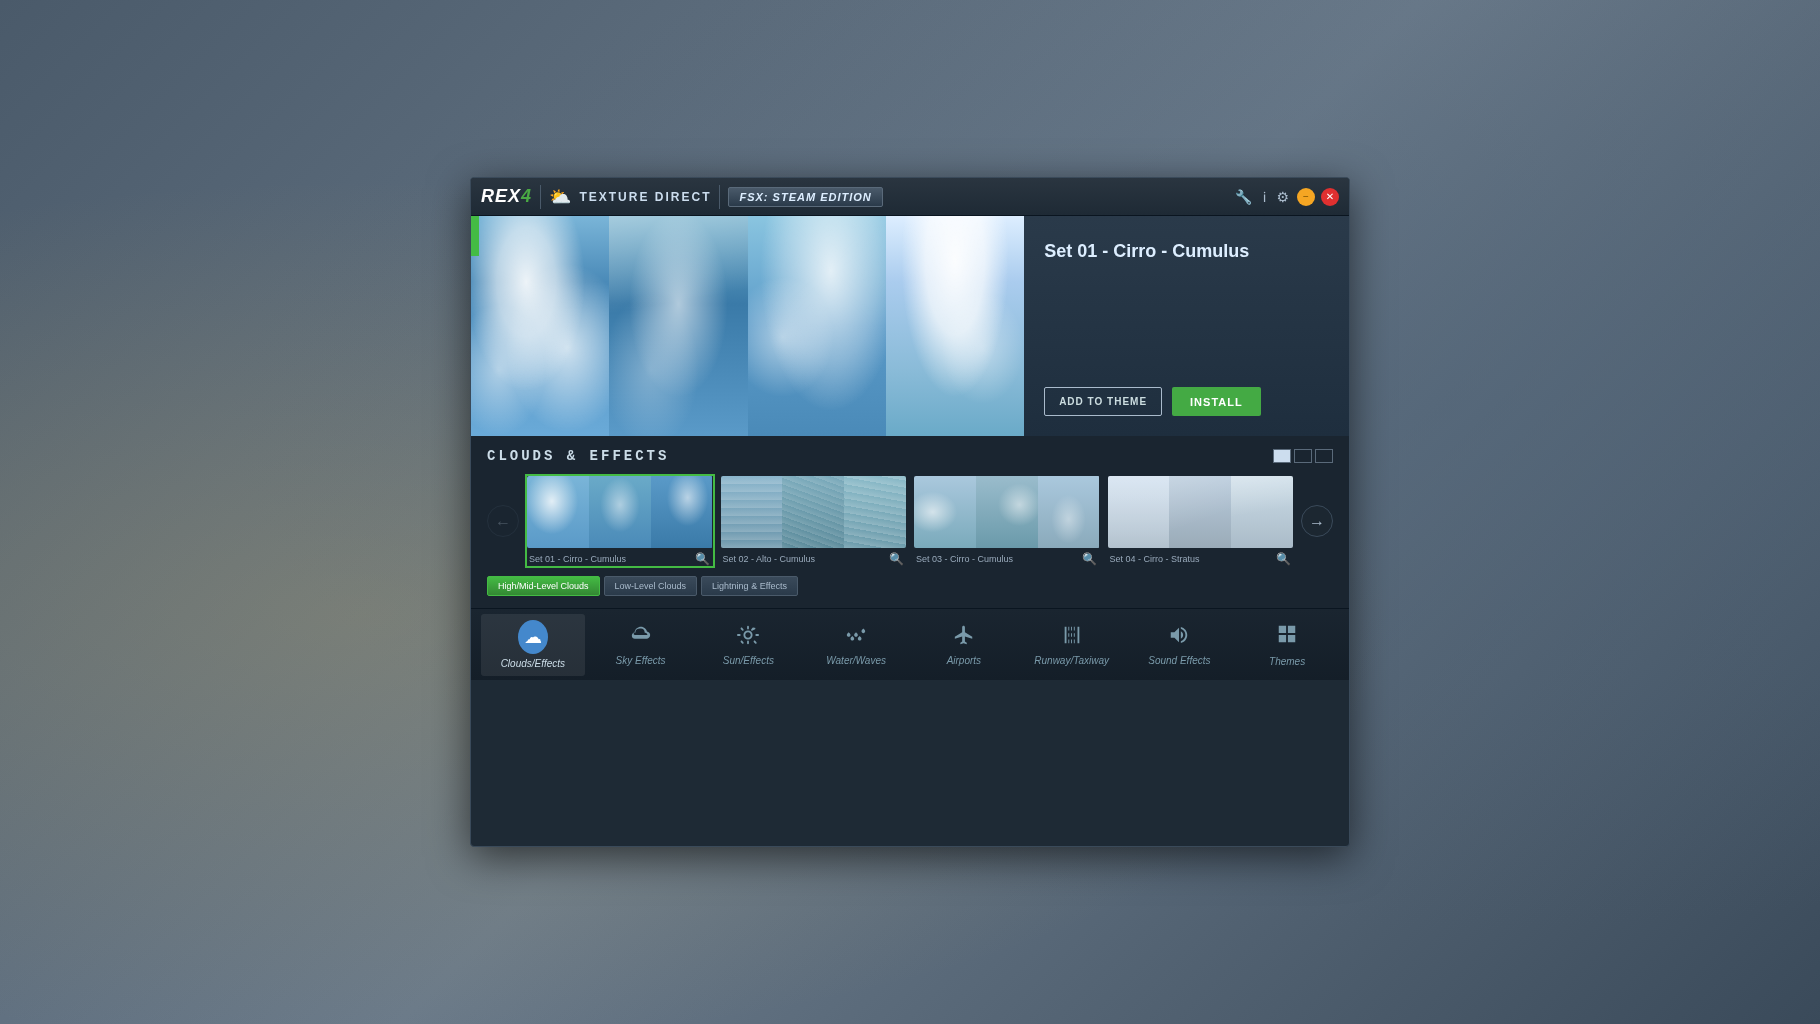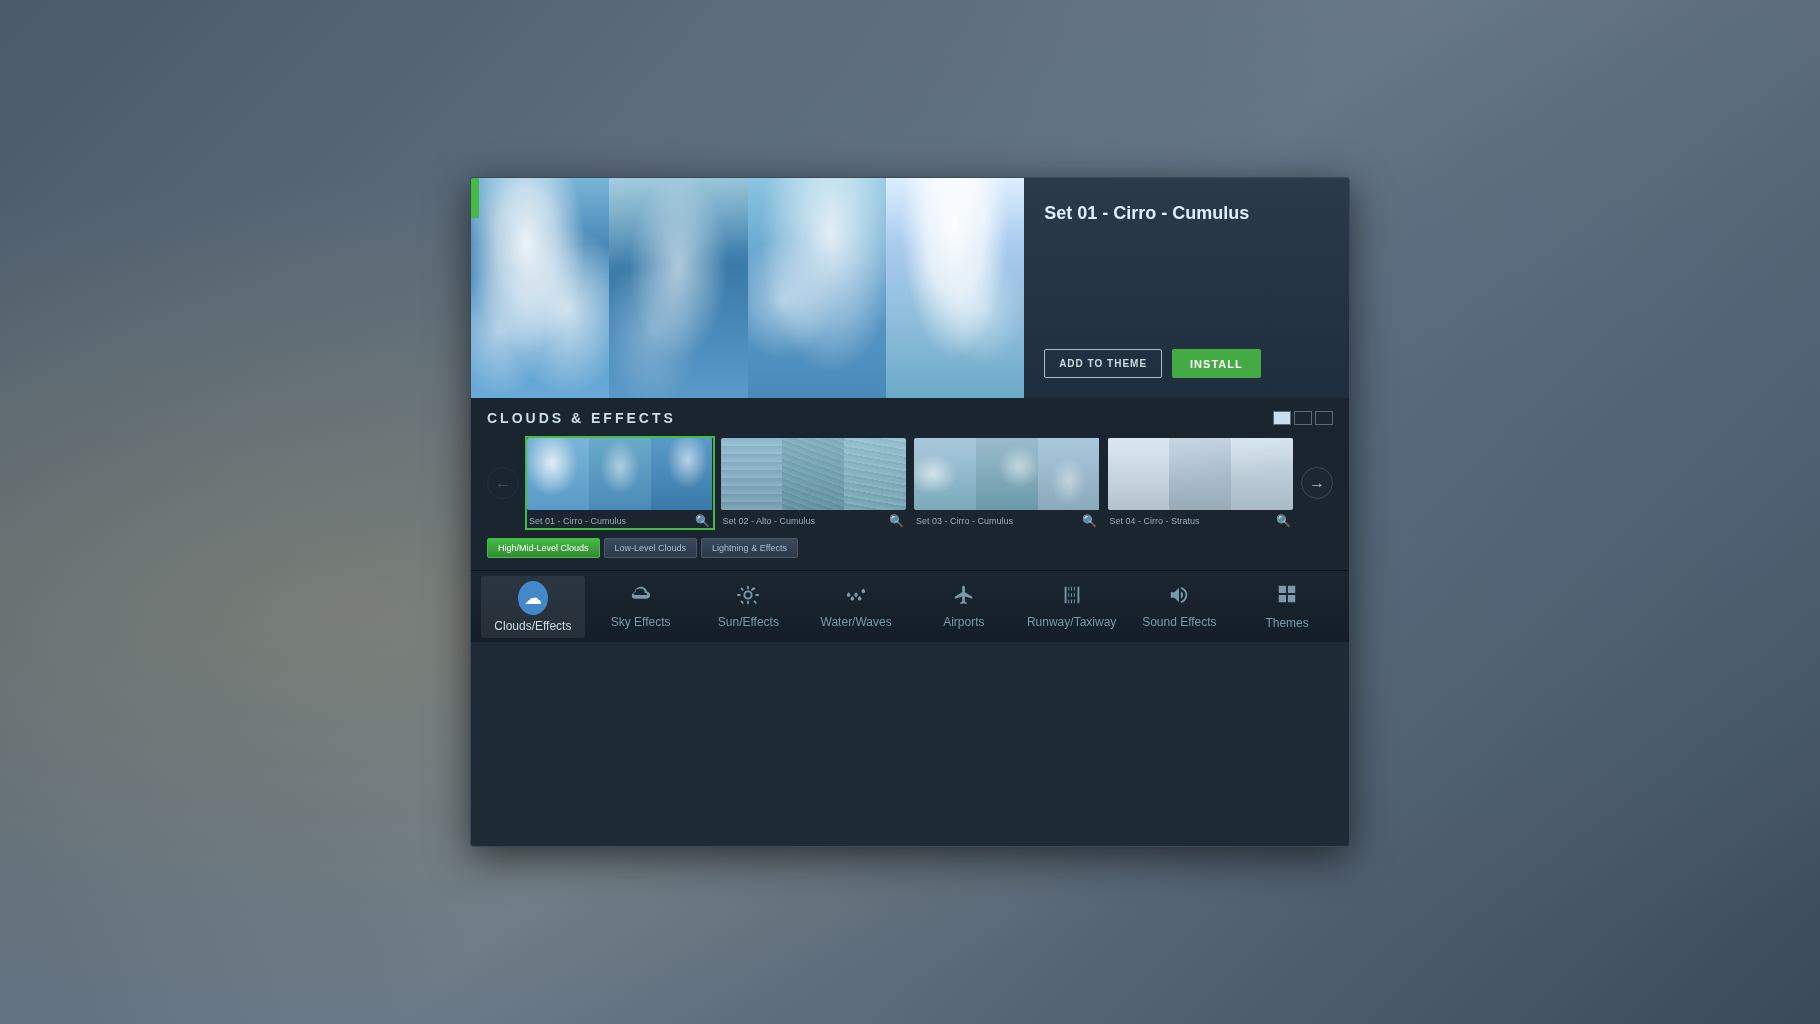--- a/index.html
+++ b/index.html
@@ -281,20 +281,21 @@
       align-items: center;
       justify-content: space-between;
       margin-bottom: 12px;
     }
 
     .section-title {
       color: #ccdde8;
       font-size: 14px;
       font-weight: bold;
       letter-spacing: 3px;
+      font-family: Liberation Mono, monospace;
     }
 
     .view-dots {
       display: flex;
       gap: 3px;
       align-items: center;
     }
 
     .dot {
       width: 18px;
@@ -491,22 +492,23 @@
     .nav-item.active .nav-icon-cloud {
       background: #4488cc;
       border-radius: 50%;
       padding: 6px;
       color: white;
       font-size: 18px;
     }
 
     .nav-label {
       color: #7a9aaa;
-      font-size: 12px;
+      font-size: 10px;
       text-align: center;
+      font-style: italic;
     }
 
     .nav-item.active .nav-label {
       color: #ccdde8;
     }
 
     .nav-item-themes {
       margin-left: auto;
       gap: 6px;
     }
@@ -516,20 +518,37 @@
       width: 22px;
       height: 22px;
       fill: currentColor;
     }
   </style>
 </head>
 <body>
 
 <div class="app-window">
 
+  <div class="title-bar">
+    <div class="title-bar-left">
+      <span class="rex-logo">REX<span>4</span></span>
+      <div class="divider-v"></div>
+      <span class="cloud-icon">⛅</span>
+      <span class="title-text">TEXTURE DIRECT</span>
+      <div class="divider-v"></div>
+      <span class="edition-badge">FSX: STEAM EDITION</span>
+    </div>
+    <div class="title-bar-right">
+      <span class="tb-icon">🔧</span>
+      <span class="tb-icon">ℹ</span>
+      <span class="tb-icon">⚙</span>
+      <button class="btn-minimize">−</button>
+      <button class="btn-close">✕</button>
+    </div>
+  </div>
 
   <div class="hero-section">
     <div class="hero-images">
       <div class="green-indicator"></div>
       <div class="hero-img-panel cloud-panel-1"></div>
       <div class="hero-img-panel cloud-panel-2"></div>
       <div class="hero-img-panel cloud-panel-3"></div>
       <div class="hero-img-panel cloud-panel-4"></div>
     </div>
     <div class="hero-info">

